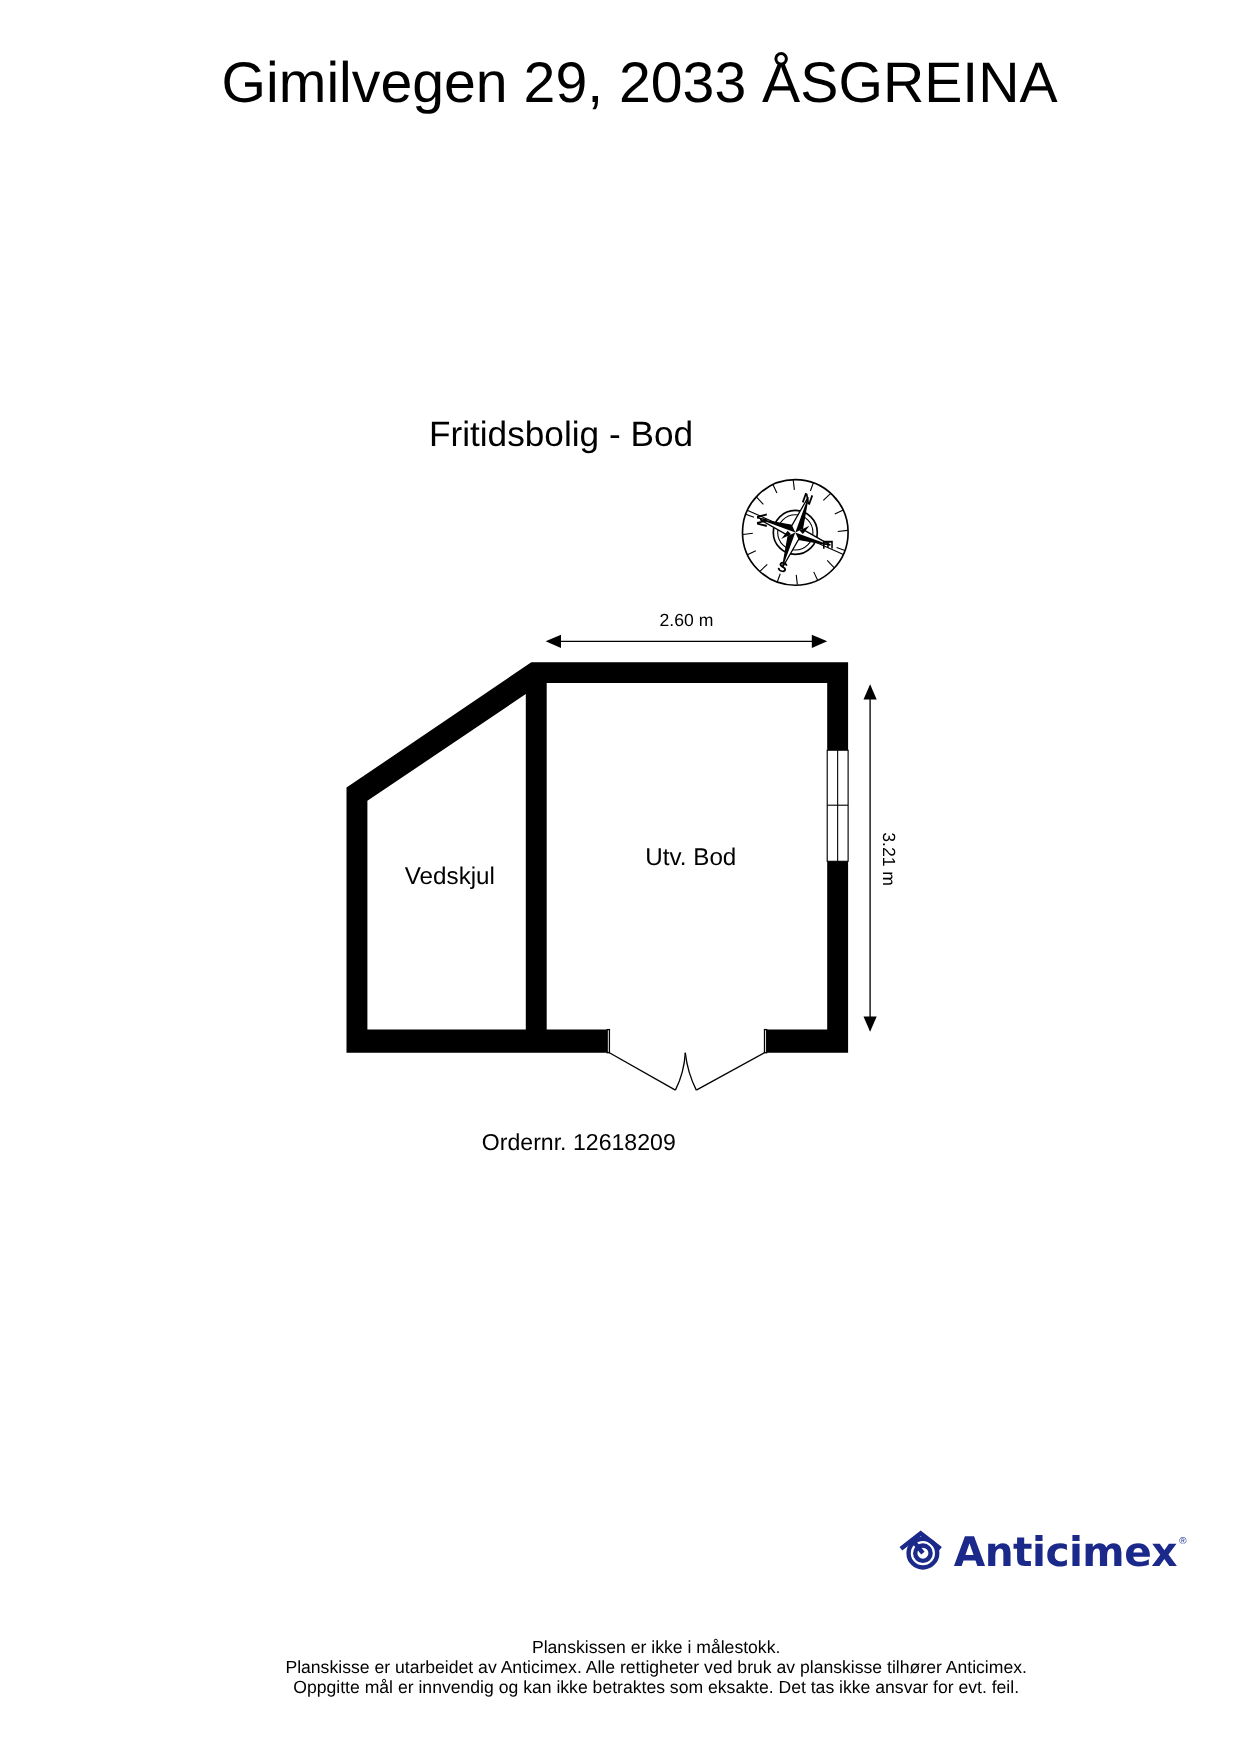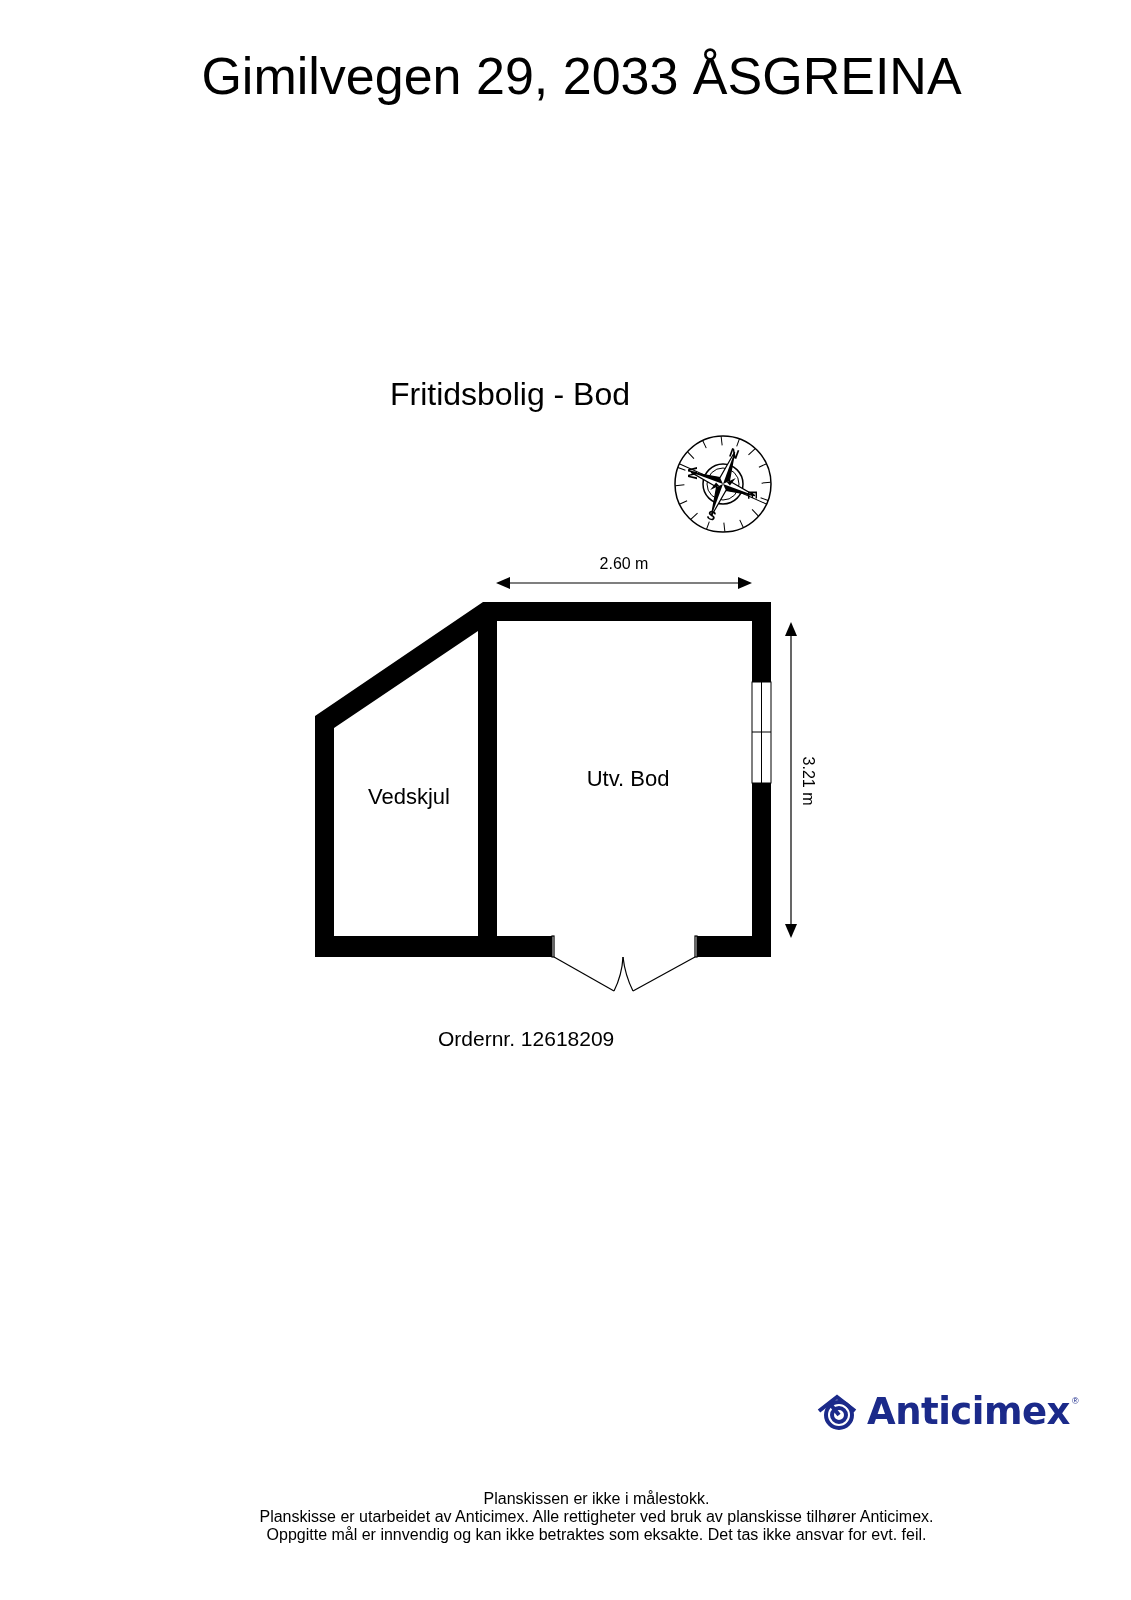--- a/index.html
+++ b/index.html
@@ -4,21 +4,21 @@
   <style>
     html, body { margin: 0; padding: 0; background: #ffffff; }
     body { width: 1131px; height: 1600px; position: relative; overflow: hidden;
            font-family: "Liberation Sans", sans-serif; color: #000; }
     .title { position: absolute; left: 16px; width: 1131px; top: 52px; text-align: center;
              font-size: 52px; line-height: 48px; }
     .subtitle { position: absolute; left: 0; width: 1020px; top: 374px; text-align: center;
                 font-size: 32px; line-height: 40px; }
     .plan { position: absolute; left: 0; top: 0; }
     .order { position: absolute; left: 438px; top: 1026px; font-size: 21px; line-height: 26px; }
-    .logo { position: absolute; left: 815px; top: 1390px; display: flex; align-items: center; gap: 6px; }
+    .logo { position: absolute; left: 815px; top: 1390px; display: flex; gap: 6px; }
     .logo-text { font-family: "DejaVu Sans", sans-serif; font-weight: bold; font-size: 37px;
                  color: #1b2a8a; letter-spacing: -0.5px; }
     .logo-reg { font-size: 9px; color: #1b2a8a; align-self: flex-start; margin-top: 6px; margin-left: -4px; }
     .disclaimer { position: absolute; left: 0; width: 1131px; top: 1490px; text-align: center;
                   font-size: 16px; line-height: 18px; margin-left: 31px; }
     .disclaimer div { white-space: nowrap; }
   </style>
 </head>
 <body>
 

